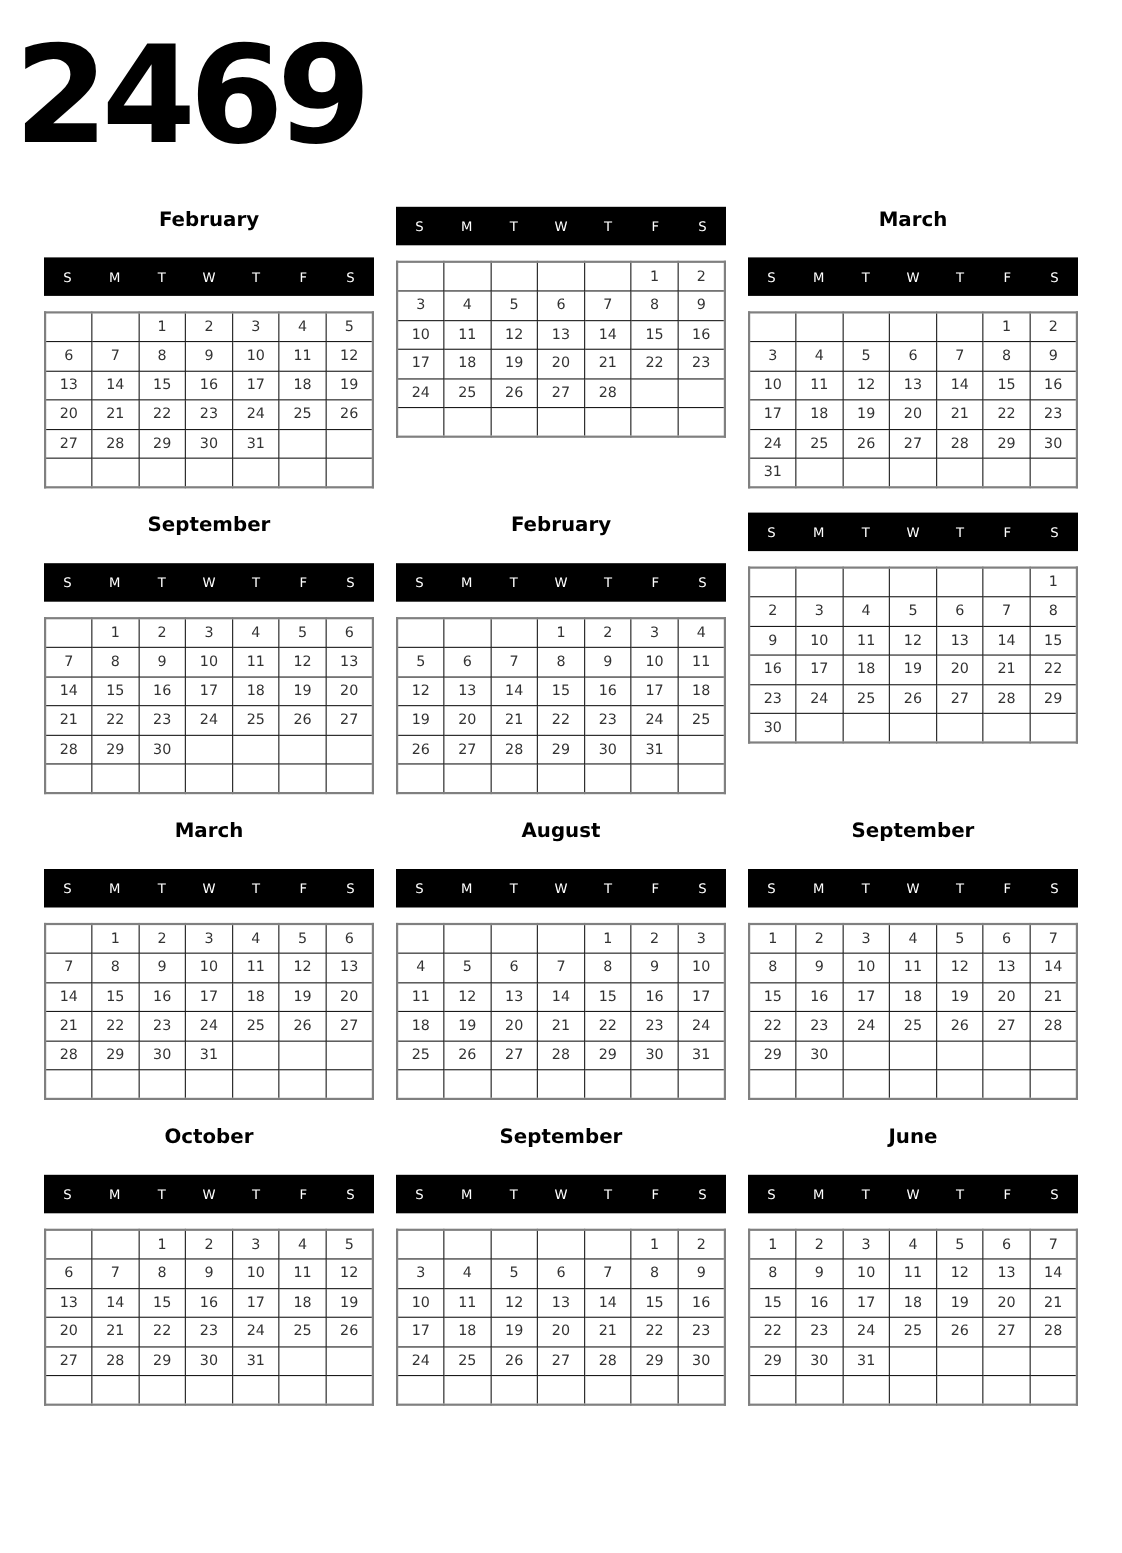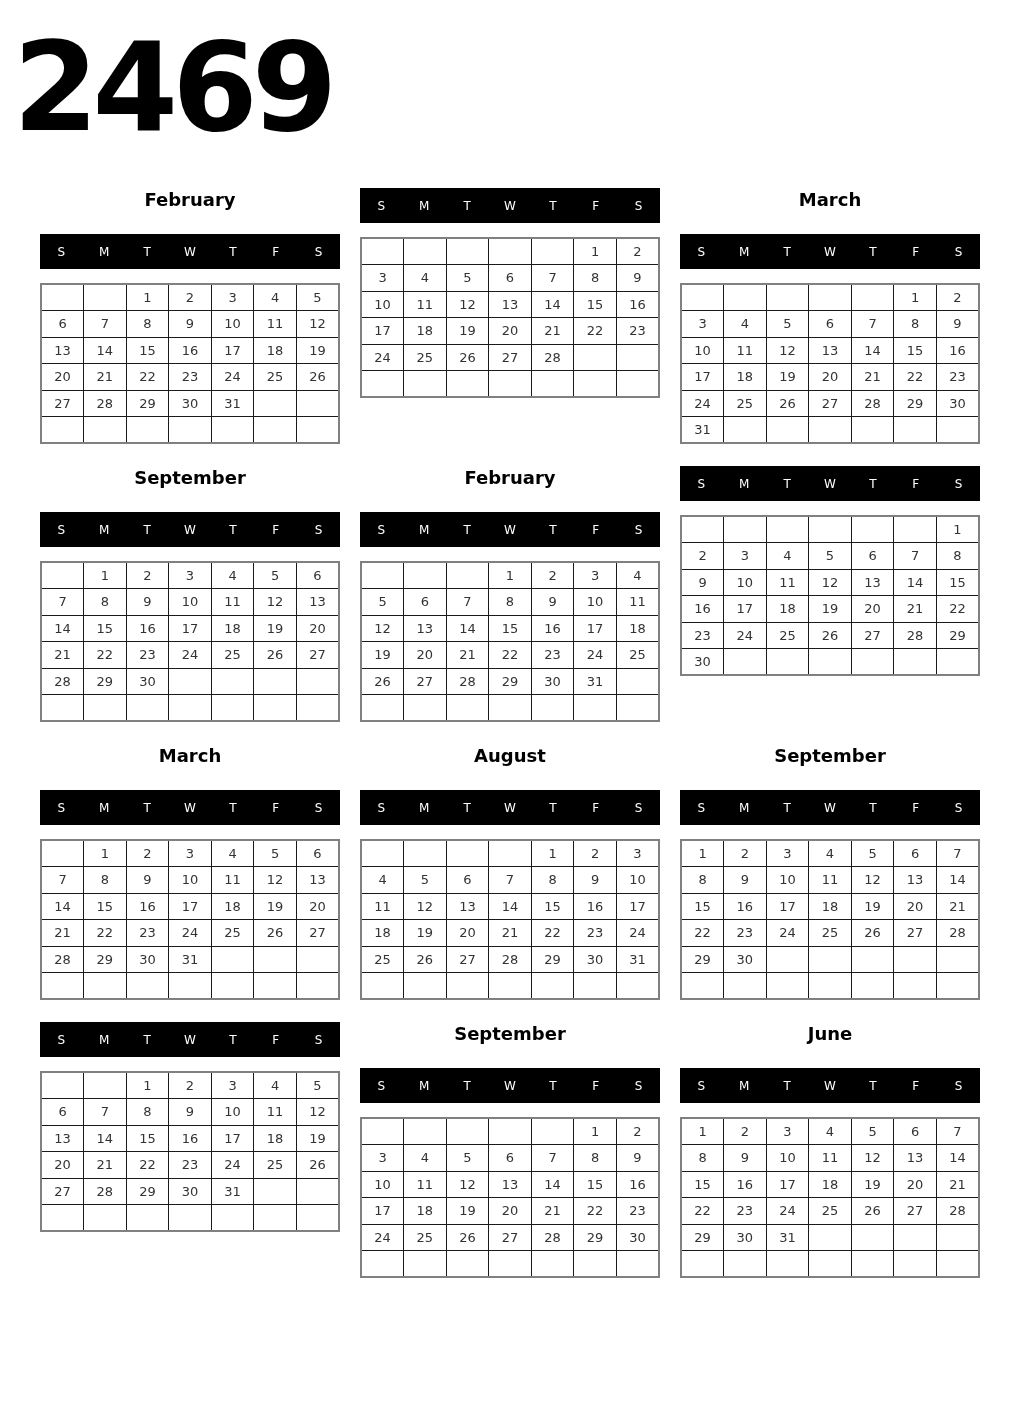--- a/index.html
+++ b/index.html
@@ -676,20 +676,21 @@
             <td></td>
             <td></td>
             <td></td>
             <td></td>
           </tr>
         </tbody>
       </table>
   </section>
 
   <section class="month">
+    <h2 class="month-title">October</h2>
     <div class="weekday-header">
         <span>S</span>
         <span>M</span>
         <span>T</span>
         <span>W</span>
         <span>T</span>
         <span>F</span>
         <span>S</span>
       </div>
     <table class="day-grid">

